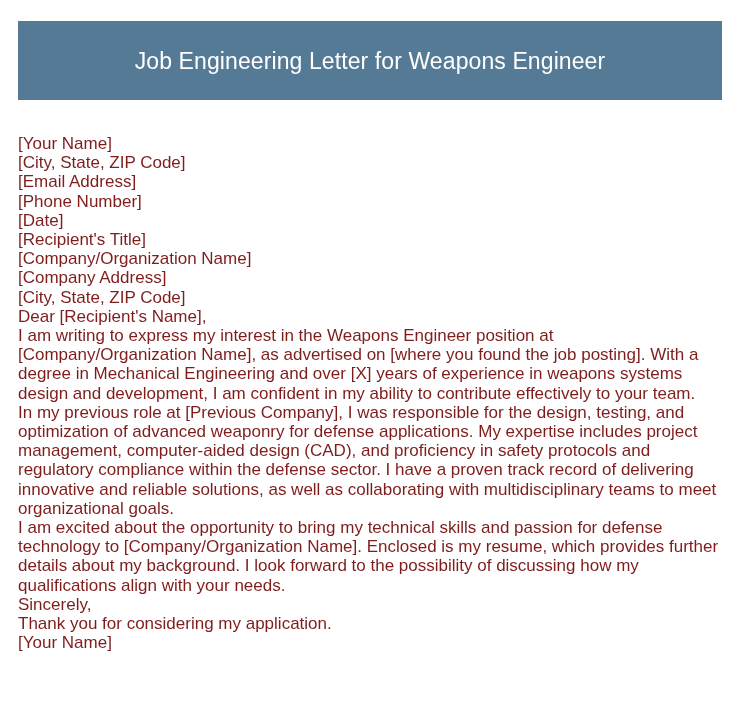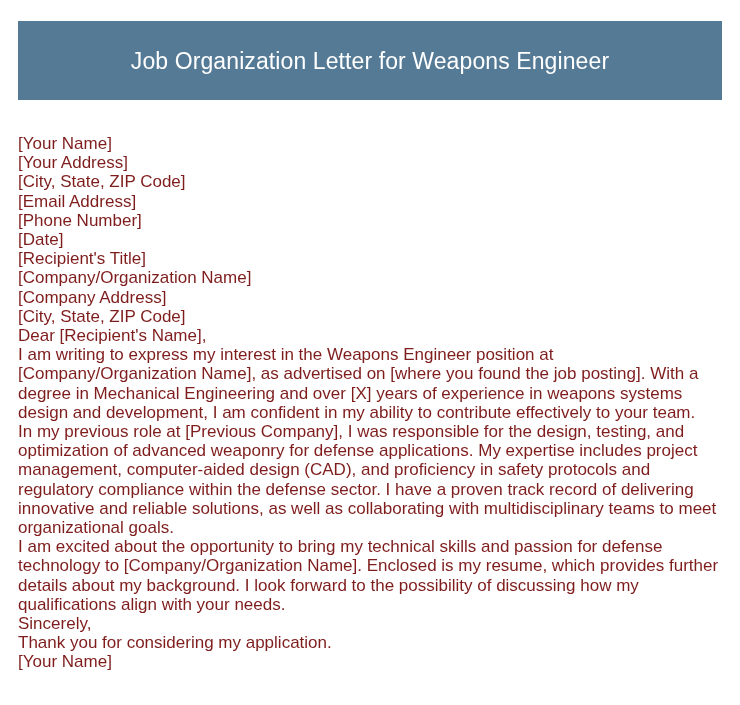--- a/index.html
+++ b/index.html
@@ -62,26 +62,25 @@
     white-space: normal;
     word-wrap: break-word;
   }
 </style>
 </head>
 <body>
 
 <div class="page">
 
   <div class="letter-header">
-    <div class="letter-header-title">Job Organization Letter for Weapons Engineer</div>
+    <div class="letter-header-title">Job Engineering Letter for Weapons Engineer</div>
   </div>
 
   <div class="letter-body">
       <p class="letter-line">[Your Name]</p>
-      <p class="letter-line">[Your Address]</p>
       <p class="letter-line">[City, State, ZIP Code]</p>
       <p class="letter-line">[Email Address]</p>
       <p class="letter-line">[Phone Number]</p>
       <p class="letter-line">[Date]</p>
       <p class="letter-line">[Recipient's Title]</p>
       <p class="letter-line">[Company/Organization Name]</p>
       <p class="letter-line">[Company Address]</p>
       <p class="letter-line">[City, State, ZIP Code]</p>
       <p class="letter-line">Dear [Recipient's Name],</p>
       <p class="letter-line">I am writing to express my interest in the Weapons Engineer position at [Company/Organization Name], as advertised on [where you found the job posting]. With a degree in Mechanical Engineering and over [X] years of experience in weapons systems design and development, I am confident in my ability to contribute effectively to your team.</p>

